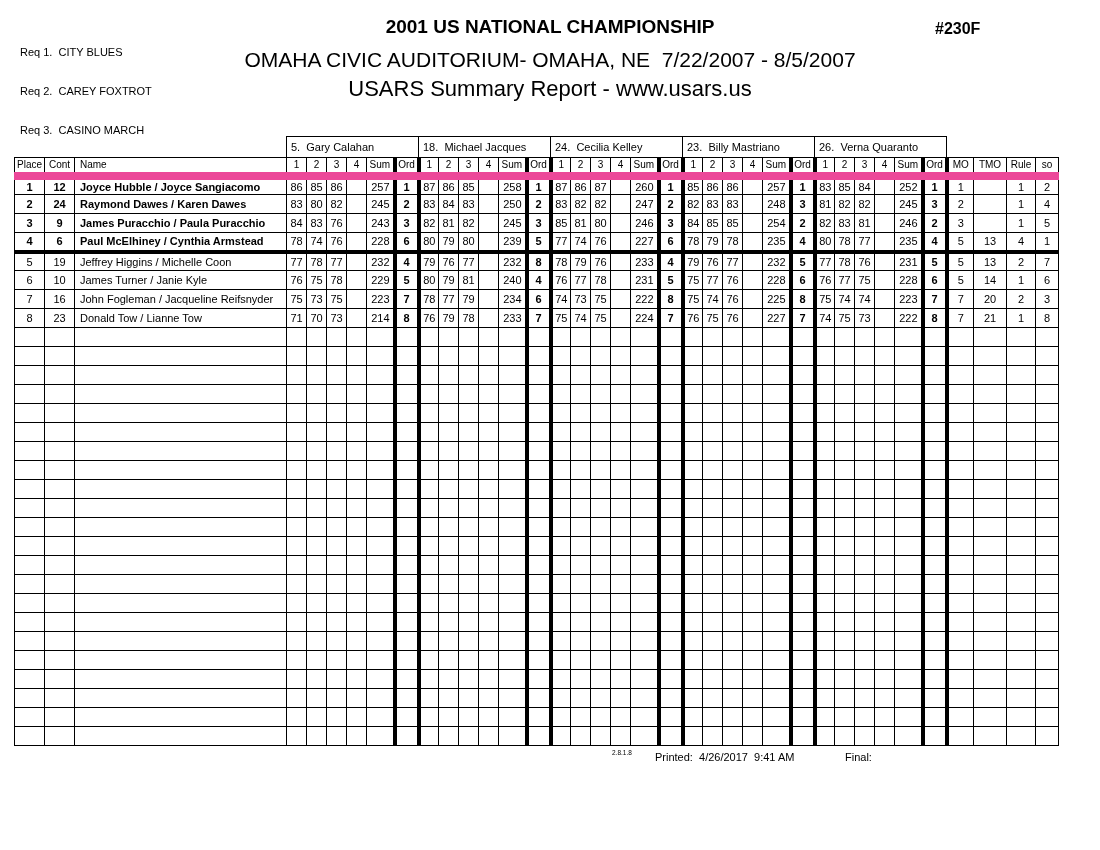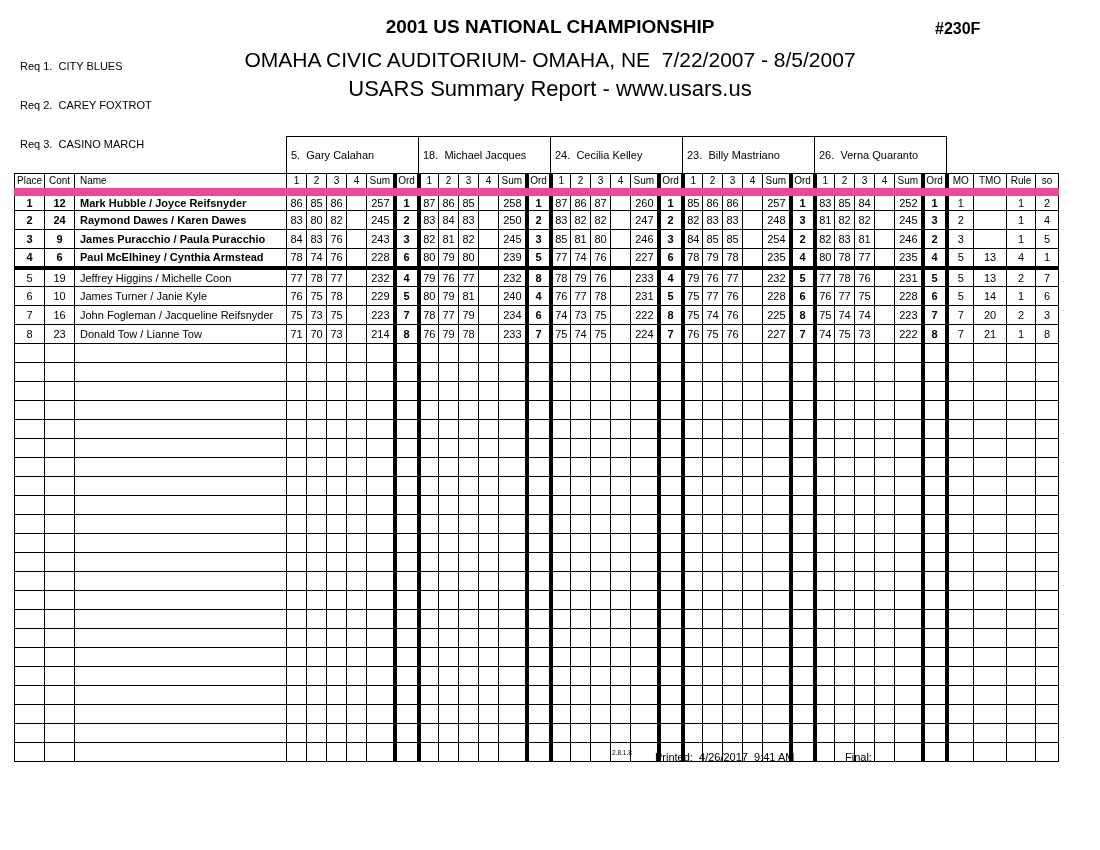--- a/index.html
+++ b/index.html
@@ -1,34 +1,34 @@
 <!DOCTYPE html>
 <html><head>
 <meta charset="utf-8">
 <style>
   * { margin:0; padding:0; box-sizing:border-box; }
   html,body { background:#fff; }
   body { width:1100px; height:850px; position:relative; font-family:"Liberation Sans", sans-serif; color:#000; overflow:hidden; }
 
-  .req-list { position:absolute; left:20px; top:34px; font-size:11px; line-height:13px; white-space:pre; }
+  .req-list { position:absolute; left:20px; top:20px; font-size:11px; line-height:13px; white-space:pre; }
 
   .title-block { position:absolute; left:0; top:16px; width:1100px; text-align:center; }
   .title  { font-size:19px; font-weight:bold; }
   .venue  { font-size:21px; margin-top:10px; white-space:pre; }
   .event  { font-size:20px; font-weight:bold; margin-top:3px; }
   .report { font-size:22px; margin-top:4px; }
 
   .event-number { position:absolute; left:935px; top:20px; font-size:16px; font-weight:bold; }
 
   .tablewrap { position:absolute; left:14px; top:136px; }
   table { border-collapse:collapse; table-layout:fixed; }
   th, td { border:1px solid #000; padding:0; font-size:11px; font-weight:normal;
            text-align:center; height:19px; overflow:hidden; white-space:nowrap; line-height:1.1; }
   th.nb { border:none; }
-  tr.jrow th { height:37px; }
+  tr.jrow th { height:21px; }
   th.jname { text-align:left; padding-left:4px; font-size:11px; white-space:pre; }
   tr.hrow th { height:18px; font-size:10px; border-bottom:8px solid #ec4899; }
   th.nameH, td.nameCell { text-align:left; padding-left:5px; }
   .ord { border-left:4px solid #000; border-right:4px solid #000; }
   td.ord { font-weight:bold; }
   td.sumCell { text-align:right; padding-right:3px; }
   tr.bold td.pcn { font-weight:bold; }
   tr.sep td { border-bottom:4px solid #000; }
 
   .footer { position:absolute; left:0; top:748px; width:1100px; font-size:11px; }
@@ -146,21 +146,21 @@
           <th>MO</th>
           <th>TMO</th>
           <th>Rule</th>
           <th>so</th>
         </tr>
       </thead>
       <tbody>
         <tr class="bold">
           <td class="pcn">1</td>
           <td class="pcn">12</td>
-          <td class="pcn nameCell">Mark Hubble / Joyce Reifsnyder</td>
+          <td class="pcn nameCell">Joyce Hubble / Joyce Sangiacomo</td>
           <td>86</td>
           <td>85</td>
           <td>86</td>
           <td></td>
           <td class="sumCell">257</td>
           <td class="ord">1</td>
           <td>87</td>
           <td>86</td>
           <td>85</td>
           <td></td>

